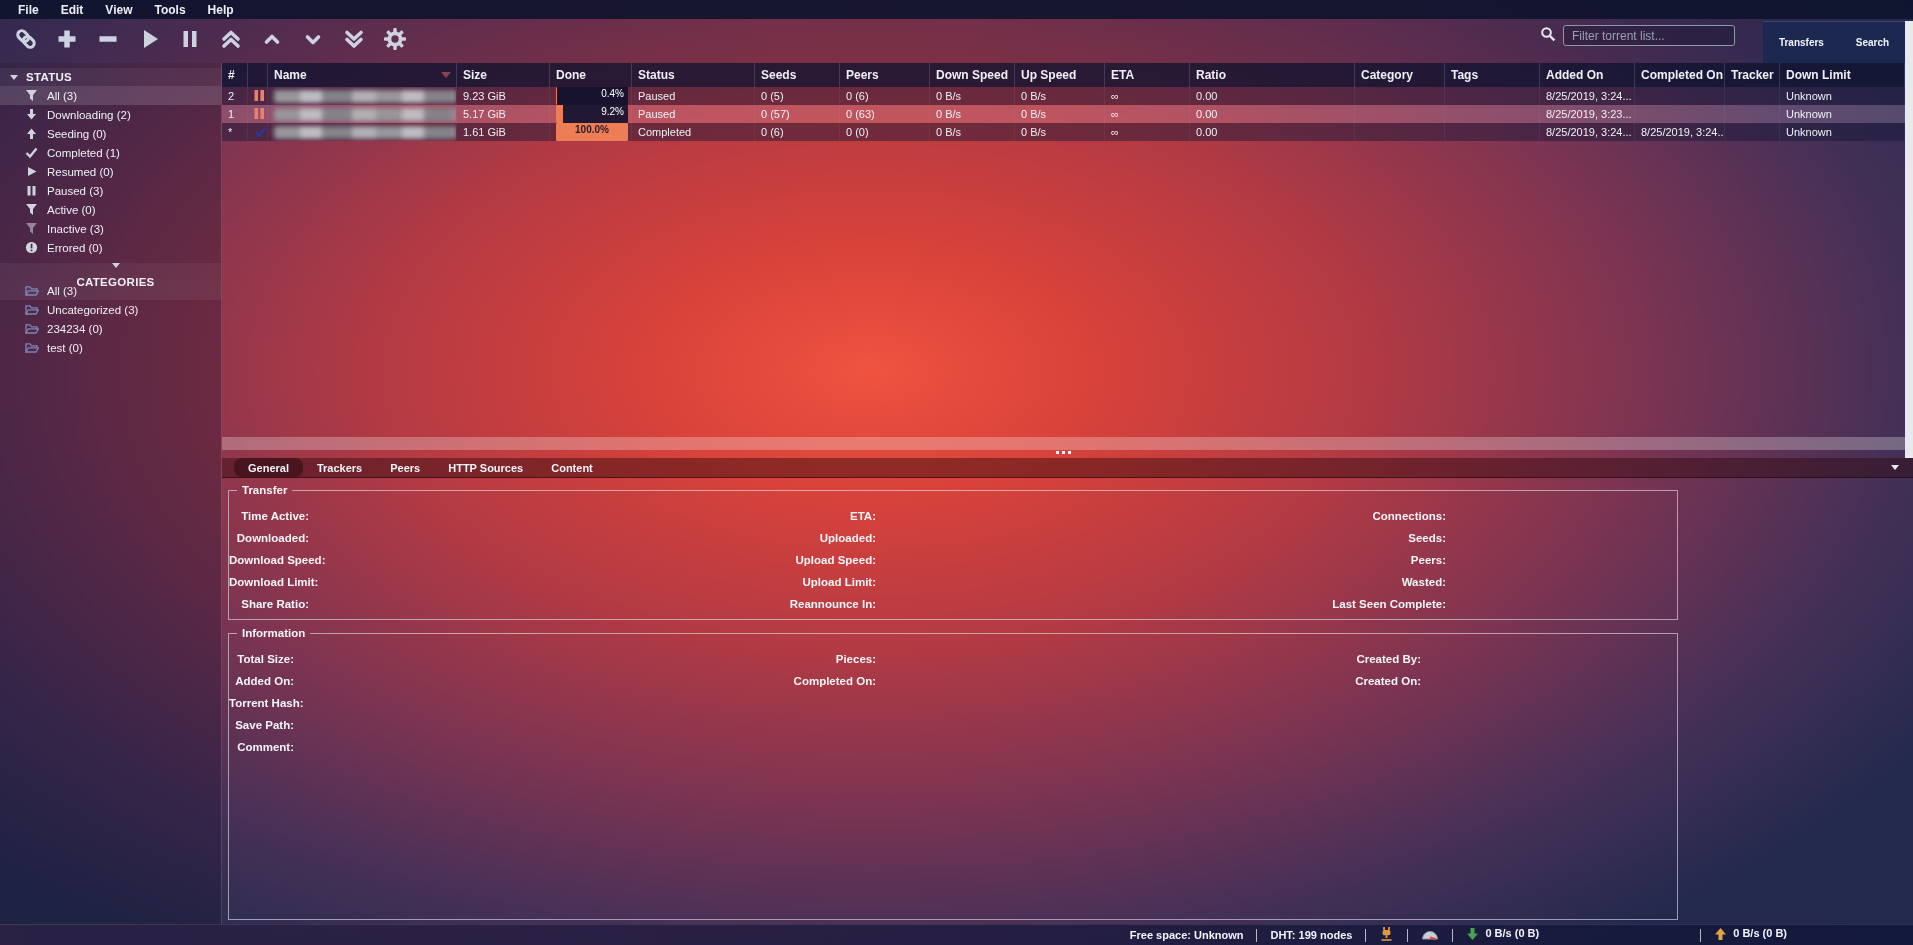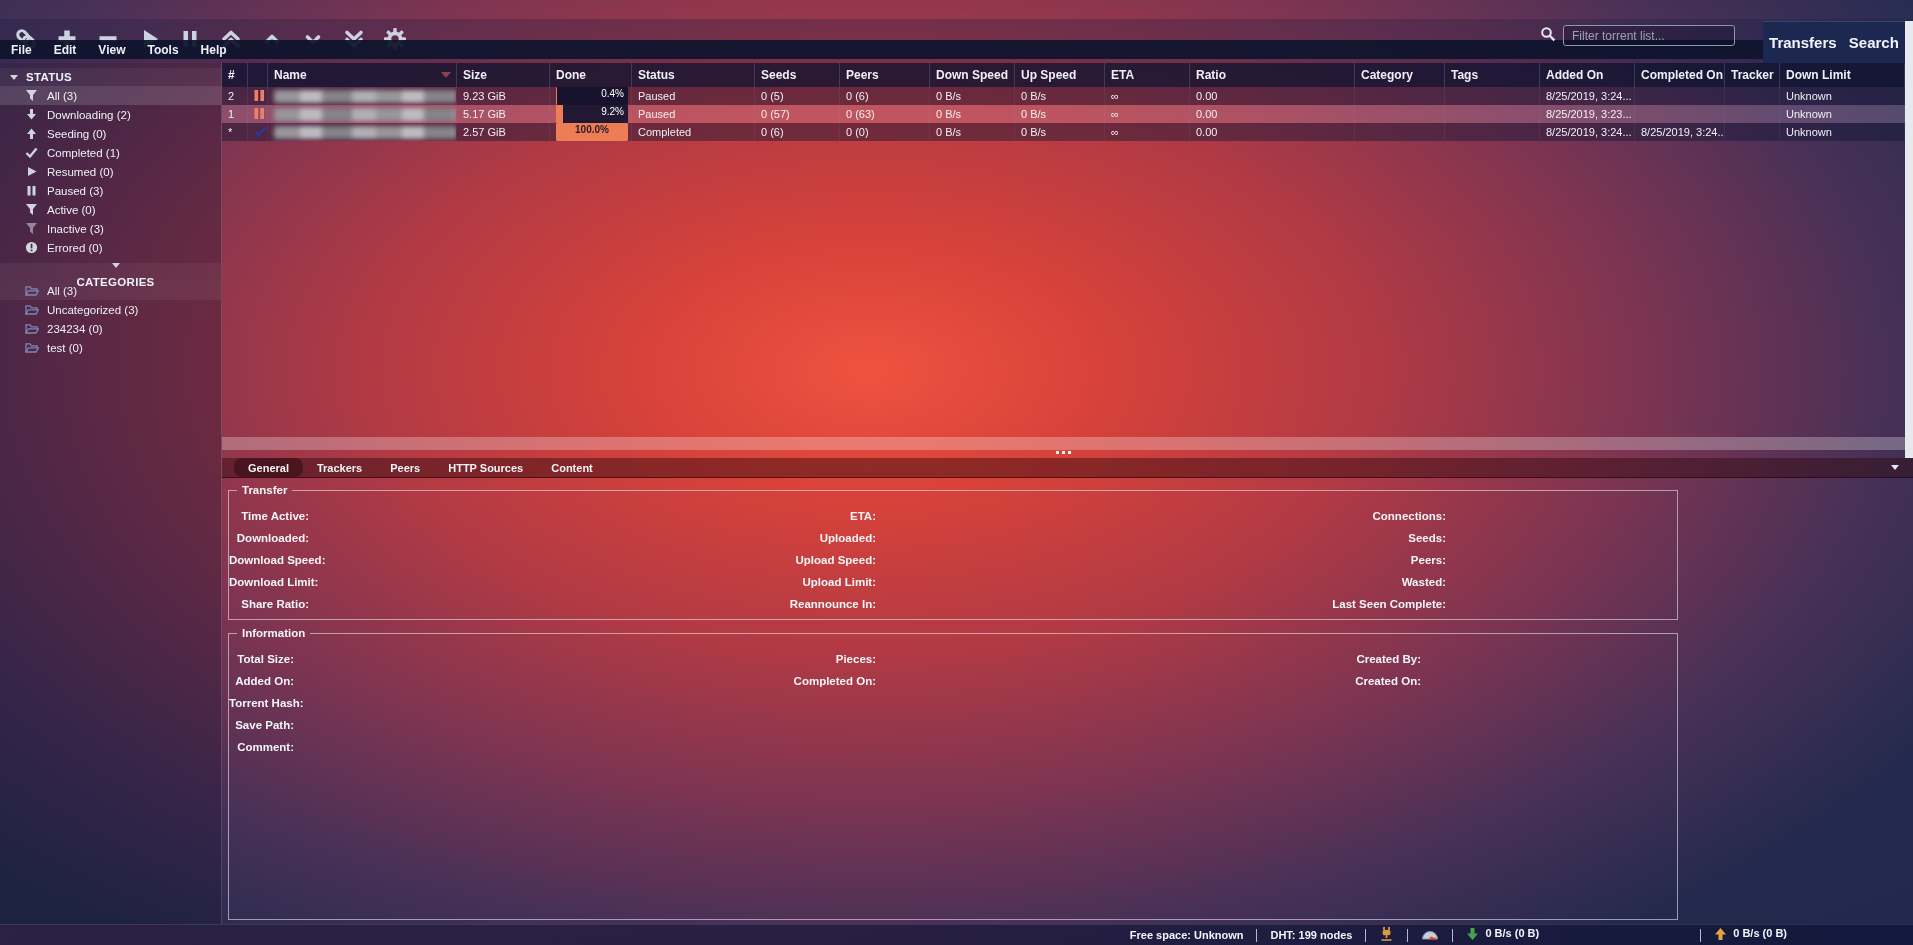--- a/index.html
+++ b/index.html
@@ -7,36 +7,36 @@
   body { font-family:"Liberation Sans", sans-serif; }
   #screen { position:relative; width:1913px; height:945px; overflow:hidden; color:#eef0f6;
     background:
       radial-gradient(ellipse 1250px 700px at 870px 370px,
         #ef5340 0%, #d8423a 18%, #b23a44 40%, #7c3452 62%, #463057 82%, rgba(38,44,82,0) 100%),
       linear-gradient(160deg,#272e55 0%, #23294c 100%);
   }
 
   
   .menubar { position:absolute; top:0; left:0; right:0; height:19px; background:rgba(14,19,45,0.93);
-    display:flex; align-items:center; padding-left:0; z-index:6;margin-top:40px; }
+    display:flex; align-items:center; padding-left:7px; z-index:6; }
   .mi { padding:0 11px; font-size:12px; font-weight:bold; color:#eef0f8; cursor:default; }
 
   
   .toolbar { position:absolute; top:19px; left:0; right:0; height:44px; background:rgba(28,30,68,0.30);
     display:flex; align-items:center; gap:13px; padding-left:12px; }
   .tb-btn { width:28px; height:28px; display:flex; align-items:center; justify-content:center; }
 
   .search-wrap { position:absolute; top:25px; right:178px; display:flex; align-items:center; gap:7px; z-index:7; }
   .filter { width:172px; height:21px; background:rgba(12,14,36,0.30); border:1px solid #9097a8; border-radius:3px;
     color:#dde1ee; font-size:12px; padding:0 8px; outline:none; font-family:"Liberation Sans",sans-serif; }
   .filter::placeholder { color:#9aa0b5; }
 
   .view-tabs { position:absolute; top:21px; right:8px; width:142px; height:42px; background:#1d2850;
     border-top:1px solid rgba(120,140,200,0.30); display:flex; align-items:center; justify-content:space-around; z-index:7; }
-  .vt { font-size:15px; font-weight:bold; color:#f2f4fb; }
+  .vt { font-size:10px; font-weight:bold; color:#f2f4fb; }
 
   .vscroll { position:absolute; top:21px; right:0; width:8px; height:437px; background:#e8e9ee; z-index:8; }
 
   
   .sidebar { position:absolute; top:63px; left:0; width:222px; bottom:21px;
     background:rgba(16,14,40,0.30); border-right:1px solid rgba(190,195,215,0.22); font-size:11.5px; }
   .sb-header { height:18px; margin-top:5px; display:flex; align-items:center; gap:8px; padding-left:10px;
     font-weight:bold; background:rgba(255,255,255,0.05); letter-spacing:0.3px; }
   .caret-down { width:0; height:0; border-left:4px solid transparent; border-right:4px solid transparent;
     border-top:5px solid #cfd3de; }
@@ -457,21 +457,21 @@
     <div class="trow tr odd">
       <div class="cell">*</div>
       <div class="cell">
           <span><svg width="13" height="13" viewBox="0 0 13 13">
               <path d="M1.5 7 L5 10.5 L11.5 2.5" stroke="#2b3a8f" stroke-width="2.6" fill="none"></path>
             </svg></span>
         </div>
       <div class="cell">
           <span class="blur-name"></span>
         </div>
-      <div class="cell">2.57 GiB</div>
+      <div class="cell">1.61 GiB</div>
       <div class="cell">
         <span class="progress full">
           <span class="fill" style="width: 100%;"></span>
           <span class="ptext">100.0%</span>
         </span>
       </div>
       <div class="cell">Completed</div>
       <div class="cell">0 (6)</div>
       <div class="cell">0 (0)</div>
       <div class="cell">0 B/s</div>

